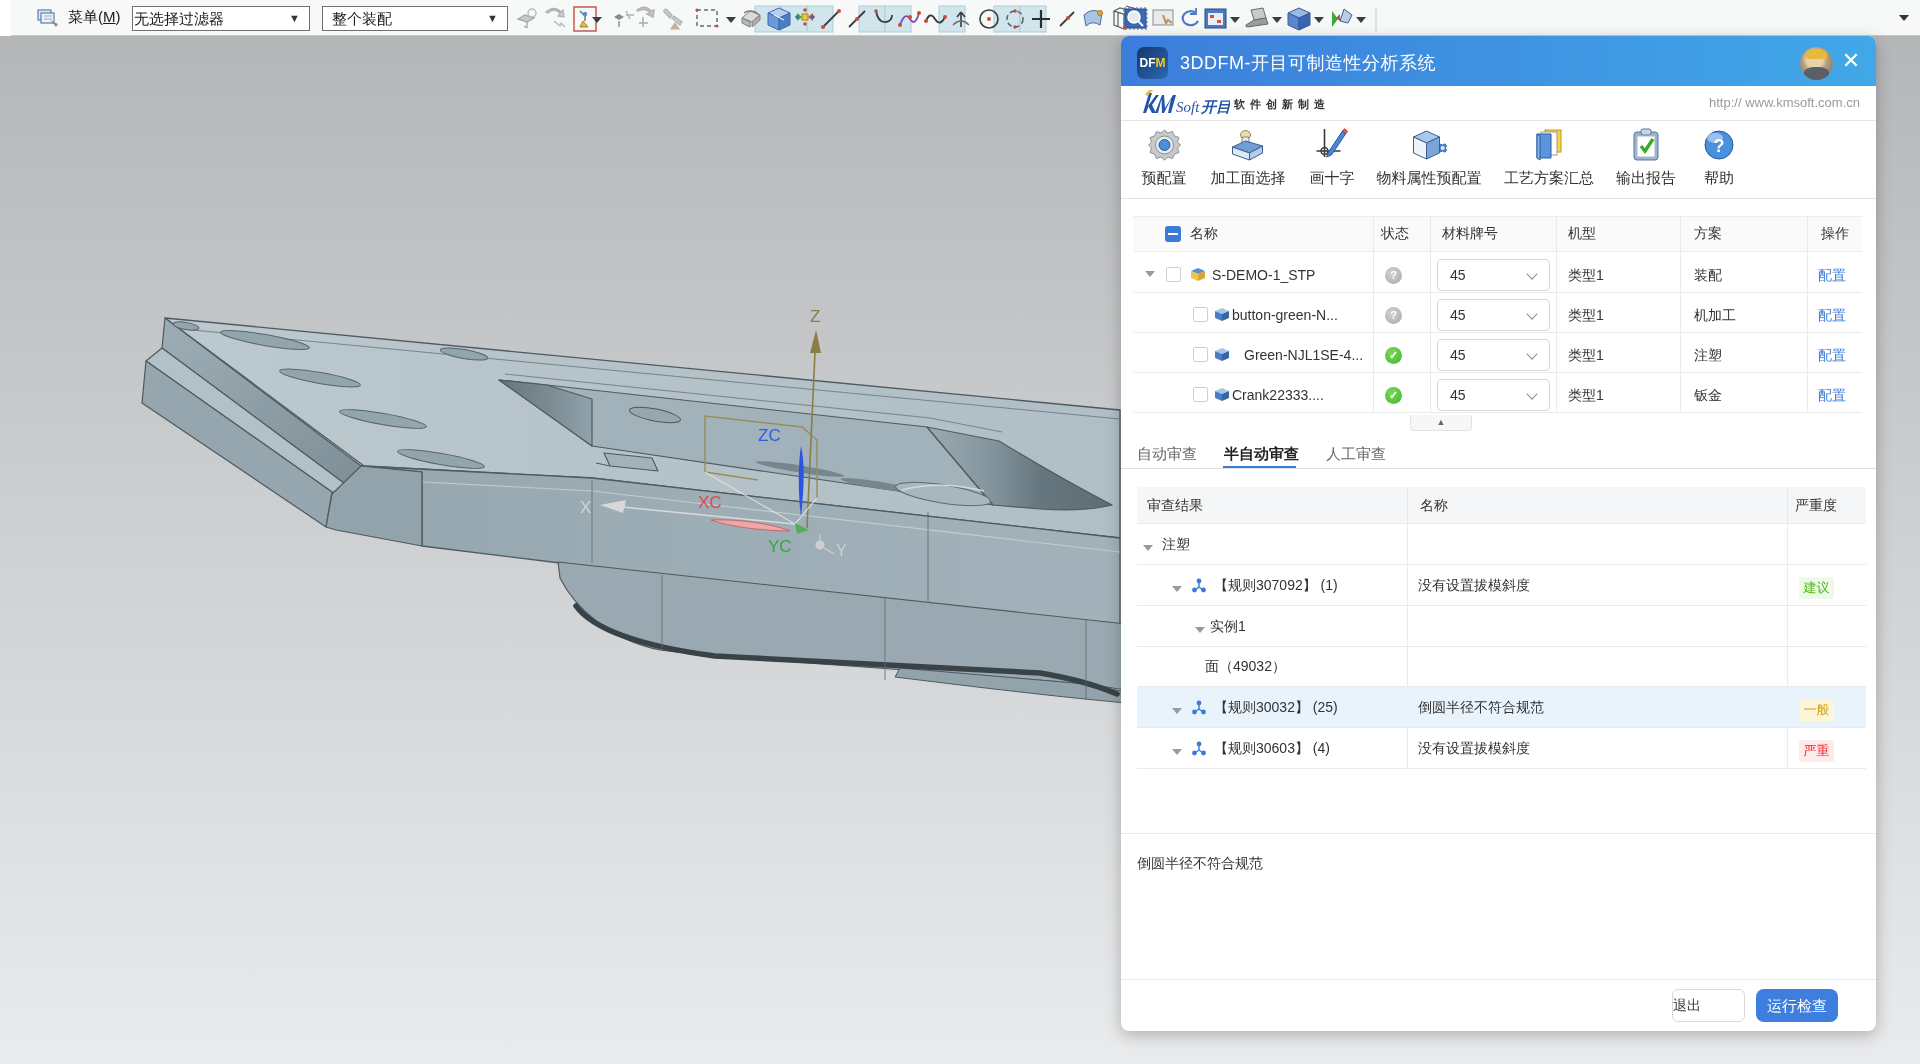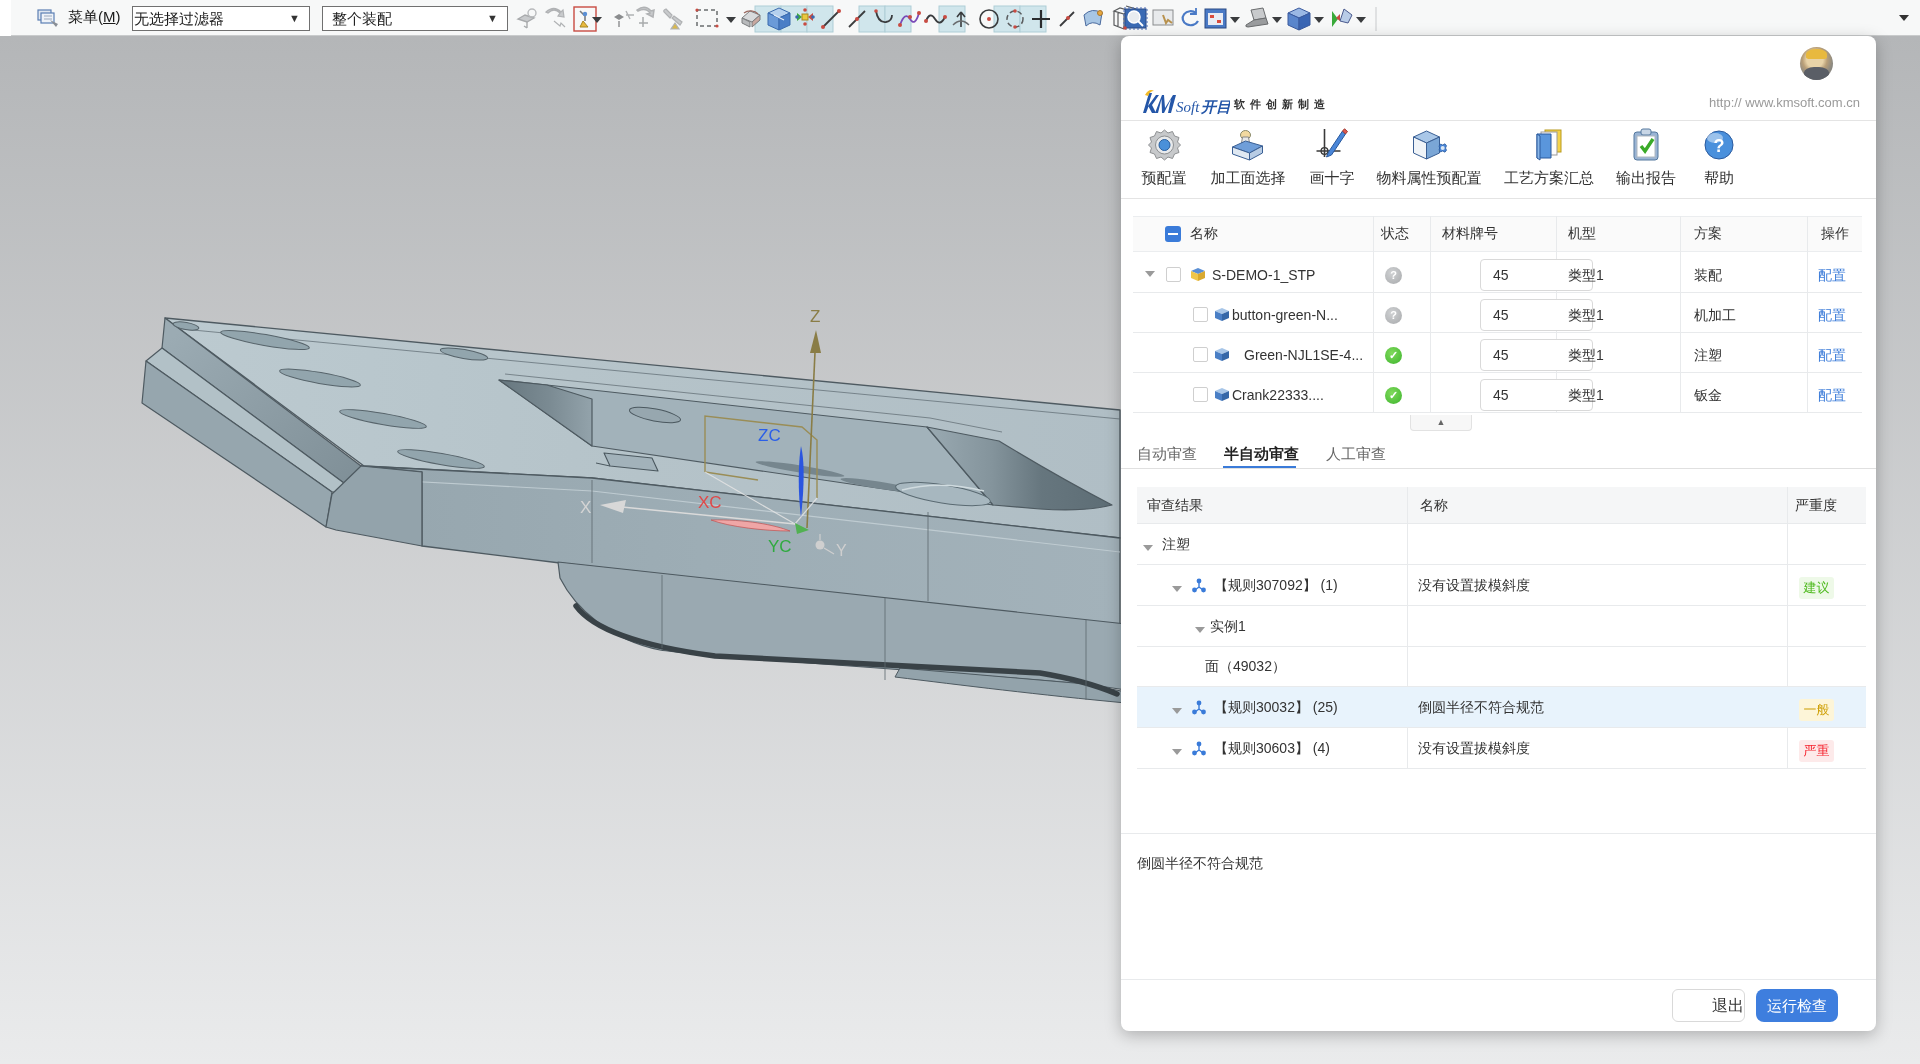--- a/index.html
+++ b/index.html
@@ -19,30 +19,30 @@
 #closex { position:absolute; left:716px; top:11px; width:28px; height:28px; color:#fff; font-size:22px; line-height:28px; text-align:center; font-weight:400; }
 #logostrip { position:absolute; left:0; top:50px; width:755px; height:35px; background:#fff; border-bottom:1px solid #e4e4e4; }
 #kmurl { position:absolute; right:16px; top:59px; font-size:13px; color:#9a9a9a; }
 #dtoolbar { position:absolute; left:0; top:85px; width:755px; height:78px; border-bottom:1px solid #e4e4e4; }
 .titem { position:absolute; top:6px; text-align:center; }
 .titem .lbl { font-size:15px; color:#333; margin-top:6px; white-space:nowrap; }
 .titem svg { display:block; margin:0 auto; }
 .t1line { position:absolute; background:#e8eaec; }
 .rowtxt { position:absolute; font-size:14px; color:#333; white-space:nowrap; }
 .blue { color:#3a7bd9; }
-.sel45 { position:absolute; width:113px; height:32px; border:1px solid #d9d9d9; border-radius:4px; background:#fff; font-size:14px; color:#333; line-height:30px; padding-left:12px;margin-left:43px; }
+.sel45 { position:absolute; width:113px; height:32px; border:1px solid #d9d9d9; border-radius:4px; background:#fff; font-size:14px; color:#333; line-height:30px; padding-left:12px; }
 .sel45 .chev { position:absolute; right:13px; top:10px; width:8px; height:8px; border-right:1.5px solid #8c8c8c; border-bottom:1.5px solid #8c8c8c; transform:rotate(45deg); }
 .cb { position:absolute; width:15px; height:15px; border:1px solid #cfcfcf; border-radius:2px; background:#fff; }
 .arrow-d { position:absolute; width:0; height:0; border-left:5px solid transparent; border-right:5px solid transparent; border-top:6px solid #9a9a9a; }
 .statg { position:absolute; width:17px; height:17px; border-radius:50%; background:radial-gradient(circle at 40% 35%,#cfd1d3,#a7a9ab); color:#fff; font-size:11px; text-align:center; line-height:17px; font-weight:bold; }
 .statok { position:absolute; width:17px; height:17px; border-radius:50%; background:radial-gradient(circle at 40% 35%,#7fd95b,#3cb42c); color:#fff; font-size:11px; text-align:center; line-height:17px; font-weight:bold; }
 .tabtxt { position:absolute; font-size:15px; color:#666; }
 .badge { position:absolute; width:35px; height:22px; border-radius:3px; font-size:13px; text-align:center; line-height:22px; }
 #msgline { position:absolute; left:16px; top:819px; font-size:14px; color:#333; }
-#btnexit { position:absolute; left:551px; top:953px; width:73px; height:33px; border:1px solid #d9d9d9; border-radius:6px; background:#fff; font-size:16px; color:#333; text-align:right; line-height:31px; }
+#btnexit { position:absolute; left:551px; top:953px; width:73px; height:33px; border:1px solid #d9d9d9; border-radius:6px; background:#fff; font-size:14px; color:#333; text-align:left; line-height:31px; }
 #btnrun { position:absolute; left:635px; top:953px; width:82px; height:33px; border-radius:8px; background:#3e7ede; font-size:15px; color:#fff; text-align:center; line-height:33px; }
 </style>
 </head>
 <body>
 <div id="viewport">
 <svg id="partsvg" width="1920" height="1028" viewBox="0 36 1920 1028" xmlns="http://www.w3.org/2000/svg">
 <defs>
 <linearGradient id="padg" gradientUnits="userSpaceOnUse" x1="180" y1="330" x2="340" y2="500">
           <stop offset="0" stop-color="#9babb3"></stop>
           <stop offset="1" stop-color="#7f8f97"></stop>
@@ -342,20 +342,25 @@
         <path d="M4 6 l6 8 l-6 8 z" fill="#3aaa3a"></path>
         <polygon points="16,4 24,10 20,18 12,16" fill="#b8cce8" stroke="#4a5a8e"></polygon>
         <path d="M12 16 l-4 -3 l4 -4 z" fill="#c84b42"></path>
       </g>
     <path d="M842 12 l5 6 l5 -6 z" fill="#3a3c3e"></path>
     <path d="M862 2 v24" stroke="#c8cacc" stroke-width="1"></path>
   </svg>
   <div class="abs" style="left:1888px;top:15px;width:0;height:0;border-left:5px solid transparent;border-right:5px solid transparent;border-top:6px solid #333;"></div>
 </div>
 <div id="dialog">
+  <div id="titlebar">
+    <div id="dfmlogo">DF<span>M</span></div>
+    <div id="dtitle">3DDFM-开目可制造性分析系统</div>
+    <div id="closex">✕</div>
+  </div>
   <div id="avatar"></div>
   <div id="logostrip">
     <svg class="abs" style="left:14px;top:3px;" width="95" height="30" viewBox="0 0 95 30">
       <path d="M8 24 L14 4 L17 4 L13 17 L21 6 L24 6 L17 16 L21 24 L17 24 L13.5 17.5 L11 24 Z" fill="#2456a8"></path>
       <path d="M20 24 L27 6 L29 6 L30 19 L38 6 L41 6 L36 24 L33 24 L36 10 L29 24 L27 24 L26.5 10 L23 24 Z" fill="#2456a8"></path>
       <path d="M10 6 Q14 -1 19 2 Q15 2 13 7 Z" fill="#f2bb2a"></path>
       <text x="41" y="23" font-size="15" font-style="italic" fill="#2456a8" font-family="Liberation Serif">Soft</text>
       <text x="66" y="23" font-size="15" font-weight="bold" font-style="italic" fill="#2456a8">开目</text>
     </svg>
     <div class="abs" style="left:113px;top:11px;font-size:11px;color:#333;letter-spacing:5px;font-weight:bold;">软件创新制造</div>

